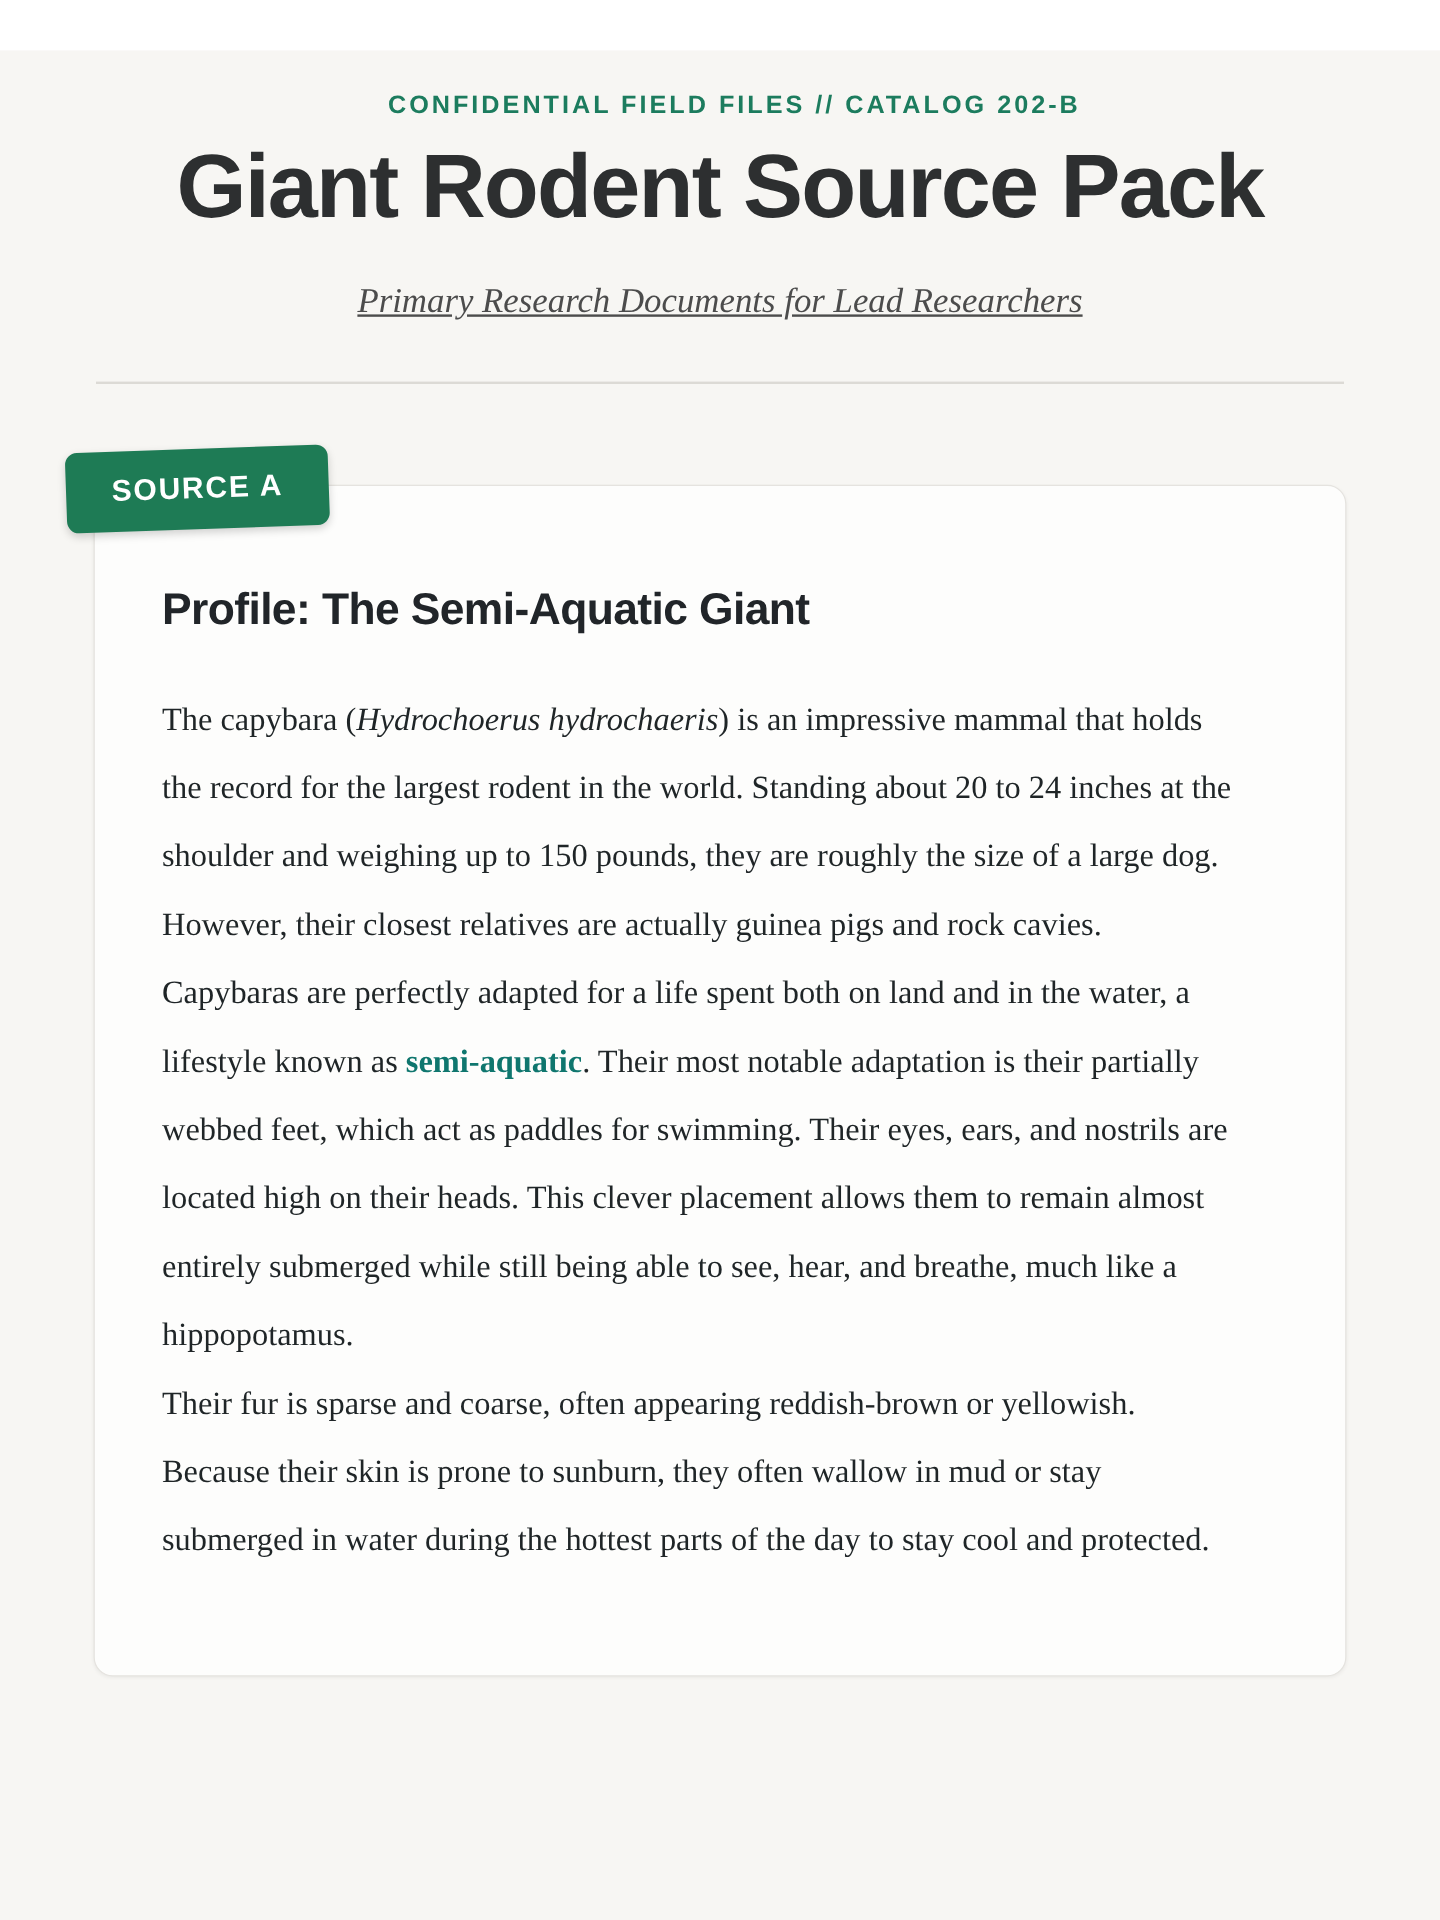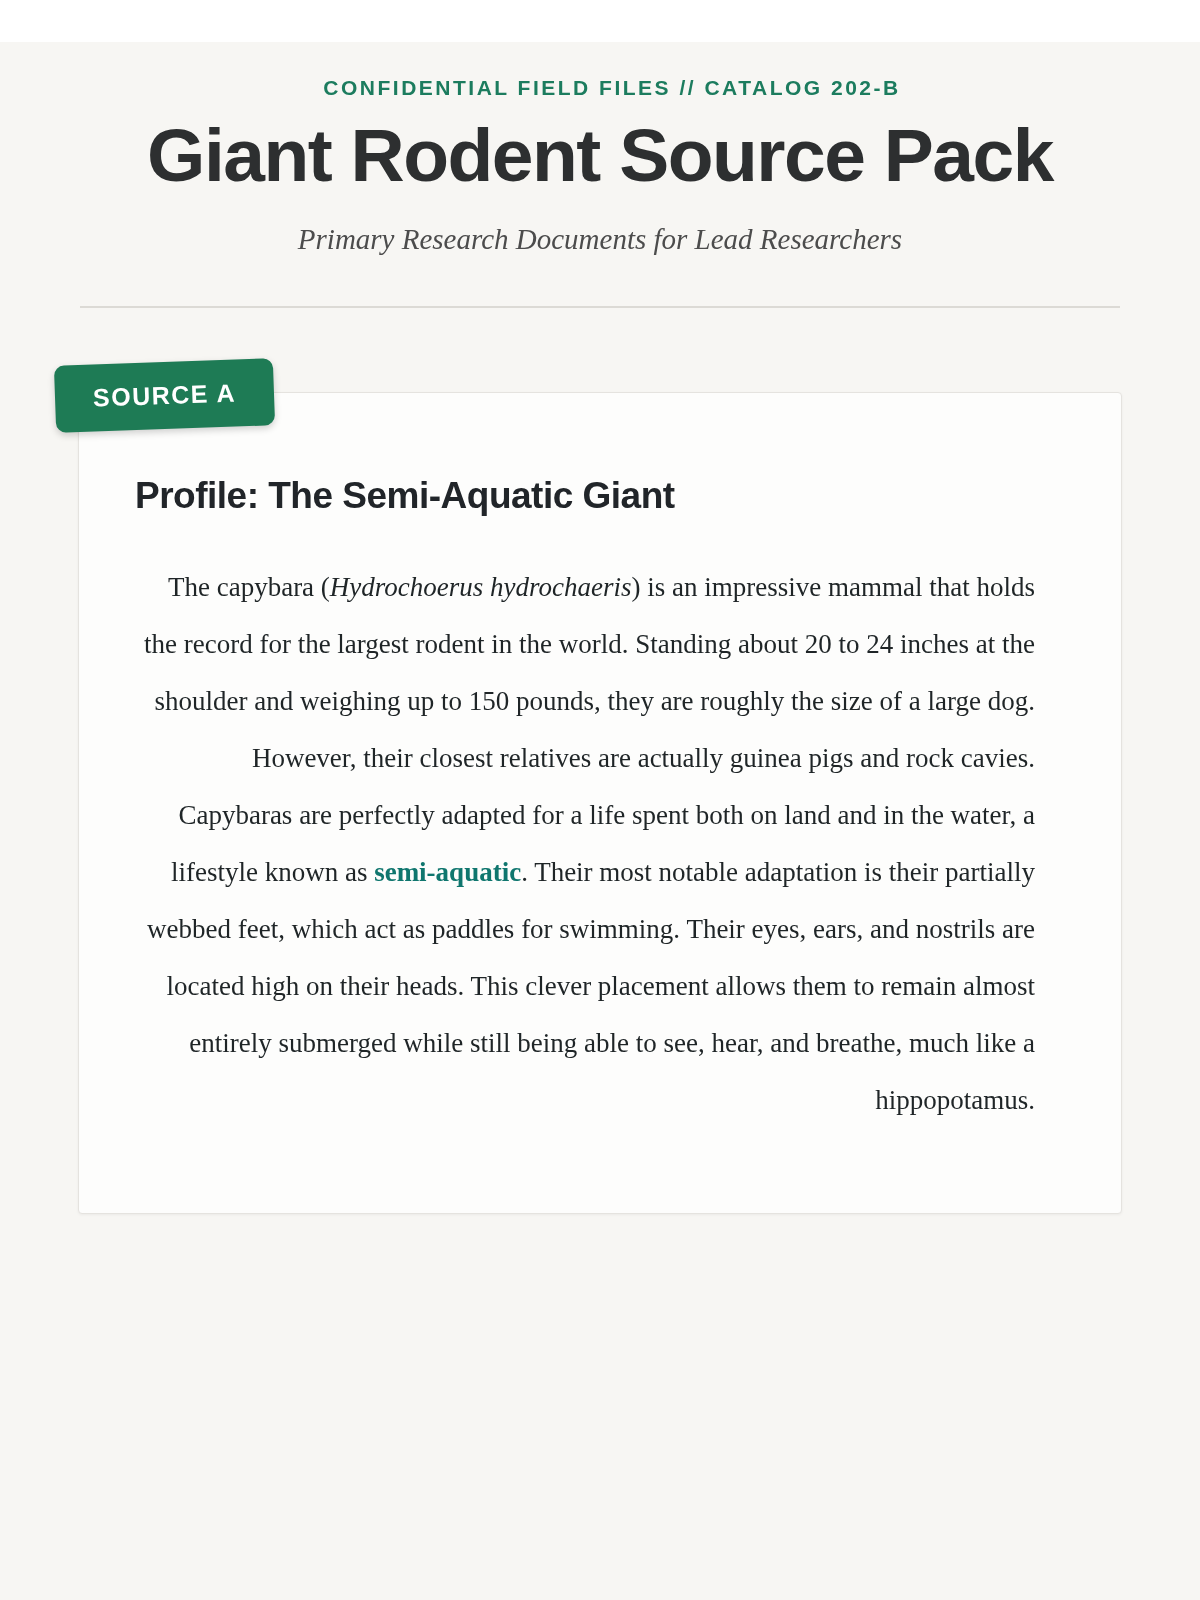--- a/index.html
+++ b/index.html
@@ -40,21 +40,22 @@
     margin-top: 16px;
     line-height: 1.05;
     text-align: center;
   }
 
   .subtitle {
     font-family: "Liberation Serif", serif;
     font-style: italic;
     font-size: 29px;
     color: #4c4c4c;
-    margin-top: 28px;
+    margin-top: 40px;
+    text-decoration: underline;
   }
 
   .divider {
     border: none;
     border-top: 2px solid #dcdad5;
     margin: 50px 80px 0 80px;
   }
 
   .source-section {
     position: relative;
@@ -73,40 +74,39 @@
     letter-spacing: 1.5px;
     padding: 19px 38px;
     border-radius: 10px;
     transform: rotate(-2deg);
     box-shadow: 0 3px 7px rgba(0,0,0,0.18);
   }
 
   .card {
     background: #fdfdfc;
     border: 1px solid #e5e3df;
-    border-radius: 4px;
+    border-radius: 16px;
     box-shadow: 0 1px 3px rgba(0,0,0,0.05);
     padding: 82px 76px 84px 56px;
   }
 
   .card-heading {
     font-size: 37px;
     font-weight: bold;
     color: #212529;
     letter-spacing: -0.5px;
   }
 
   .body-copy {
     margin-top: 42px;
     font-family: "Liberation Serif", serif;
     font-size: 27px;
     line-height: 57px;
     color: #1f2527;
     max-width: 900px;
-    text-align: right;
   }
 
   .body-copy p { margin: 0; }
 
   .latin { font-style: italic; }
 
   .term {
     font-weight: bold;
     color: #0f766e;
   }
@@ -128,15 +128,16 @@
   <div class="badge">SOURCE A</div>
 
   <article class="card">
     <h2 class="card-heading">Profile: The Semi-Aquatic Giant</h2>
 
     <div class="body-copy">
       <p><span>The capybara (</span><em class="latin">Hydrochoerus hydrochaeris</em><span>) is an impressive mammal that holds the record for the largest rodent in the world. Standing about 20 to 24 inches at the shoulder and weighing up to 150 pounds, they are roughly the size of a large dog. However, their closest relatives are actually guinea pigs and rock cavies.</span></p>
 
       <p><span>Capybaras are perfectly adapted for a life spent both on land and in the water, a lifestyle known as </span><strong class="term">semi-aquatic</strong><span>. Their most notable adaptation is their partially webbed feet, which act as paddles for swimming. Their eyes, ears, and nostrils are located high on their heads. This clever placement allows them to remain almost entirely submerged while still being able to see, hear, and breathe, much like a hippopotamus.</span></p>
 
+      <p>Their fur is sparse and coarse, often appearing reddish-brown or yellowish. Because their skin is prone to sunburn, they often wallow in mud or stay submerged in water during the hottest parts of the day to stay cool and protected.</p>
     </div>
   </article>
 </section>
 
 </body></html>

